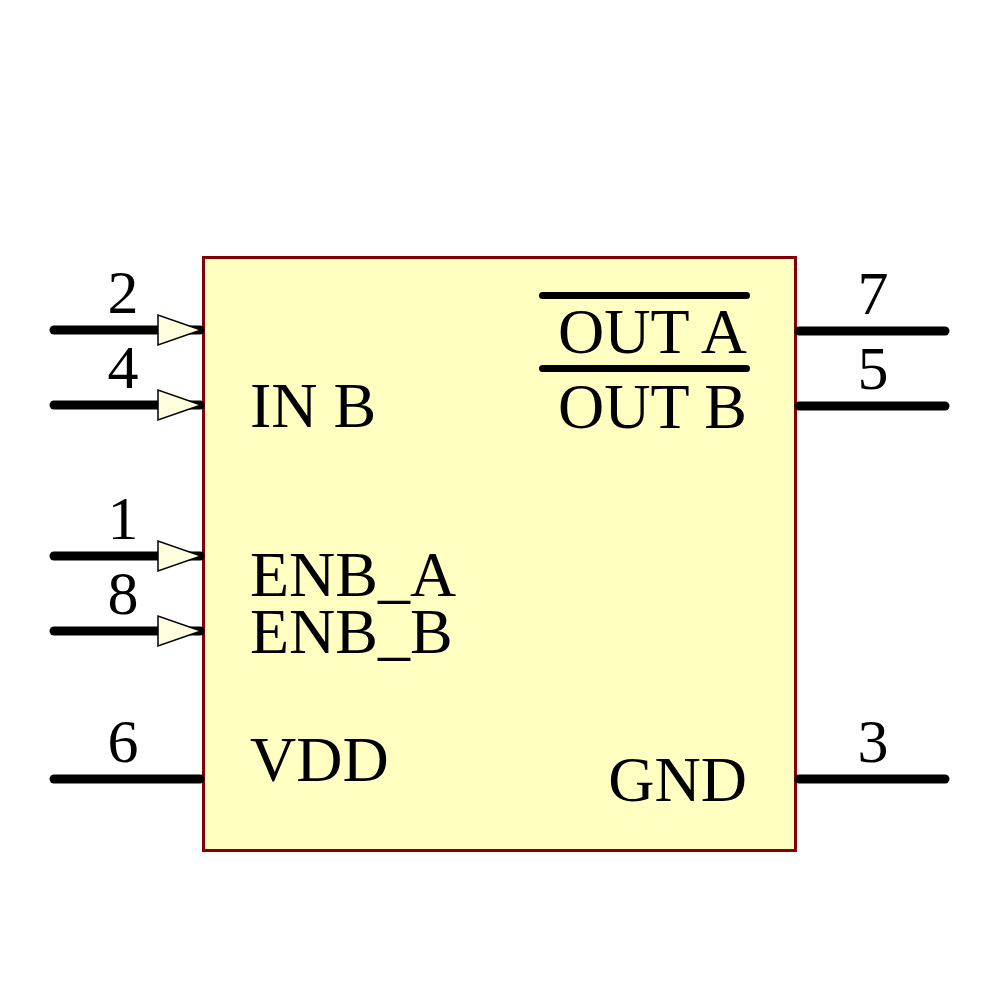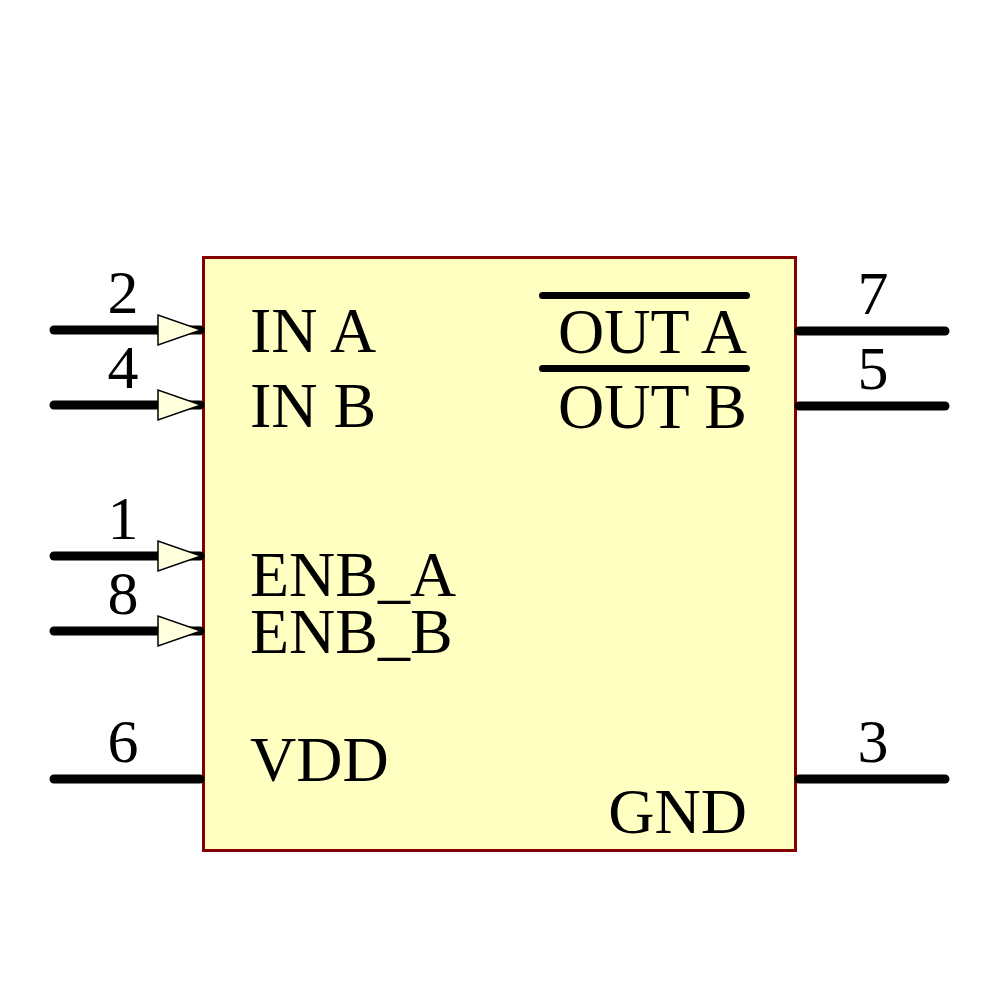--- a/index.html
+++ b/index.html
@@ -30,21 +30,21 @@
   }
   .lbl-left  { left: 250px; }
   .lbl-right { right: 253px; }
   .y-in-a  { top: 299px; }
   .y-in-b  { top: 374px; }
   .y-enb-a { top: 525px; margin-top: 18px; }
   .y-enb-b { top: 600px; text-align: right; }
   .y-vdd   { top: 728px; }
   .y-out-a { top: 300px; }
   .y-out-b { top: 375px; }
-  .y-gnd   { top: 780px; }
+  .y-gnd   { top: 748px; }
 
   .pin-num {
     position: absolute;
     font-size: 62px;
     line-height: 62px;
     color: #000000;
     width: 80px;
     text-align: center;
   }
   .num-left  { left: 83px; }
@@ -96,21 +96,20 @@
 
   <div class="pin-num num-left y-n2">2</div>
   <div class="pin-num num-left y-n4">4</div>
   <div class="pin-num num-left y-n1">1</div>
   <div class="pin-num num-left y-n8">8</div>
   <div class="pin-num num-left y-n6">6</div>
   <div class="pin-num num-right y-n7">7</div>
   <div class="pin-num num-right y-n5">5</div>
   <div class="pin-num num-right y-n3">3</div>
 
-  <div class="pin-label lbl-left y-in-a">IN A</div>
   <div class="pin-label lbl-left y-in-b">IN B</div>
   <div class="pin-label lbl-left y-enb-a">ENB_A</div>
   <div class="pin-label lbl-left y-enb-b">ENB_B</div>
   <div class="pin-label lbl-left y-vdd">VDD</div>
 
   <div class="pin-label lbl-right y-out-b">OUT B</div>
   <div class="pin-label lbl-right y-out-a">OUT A</div>
   <div class="pin-label lbl-right y-gnd">GND</div>
 
   <div class="overbar bar-out-a"></div>

